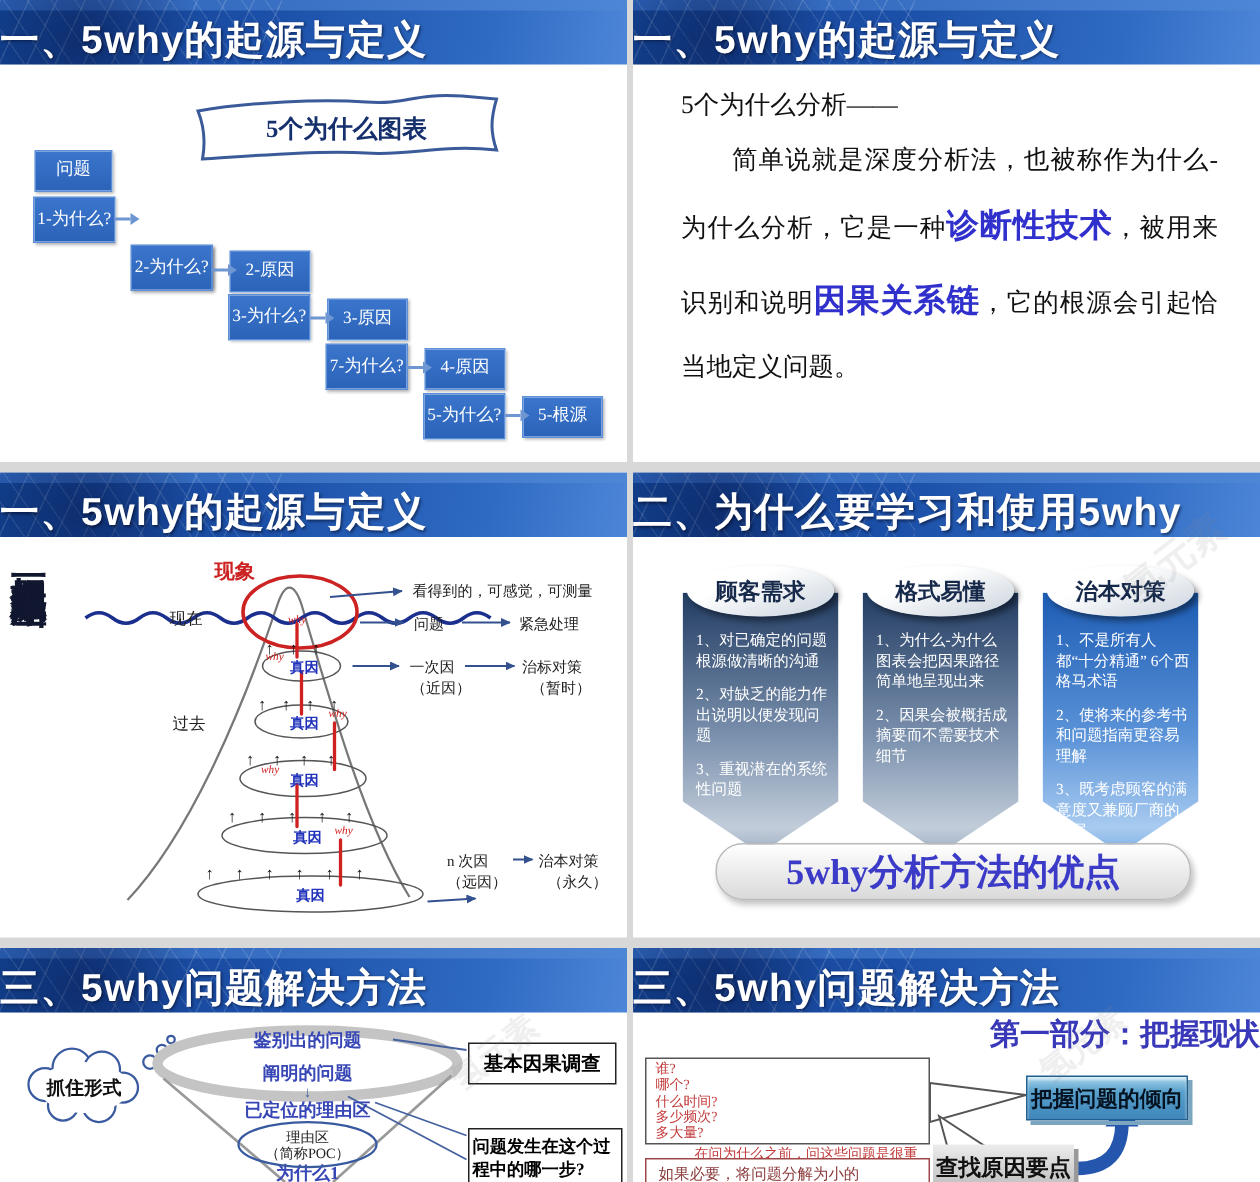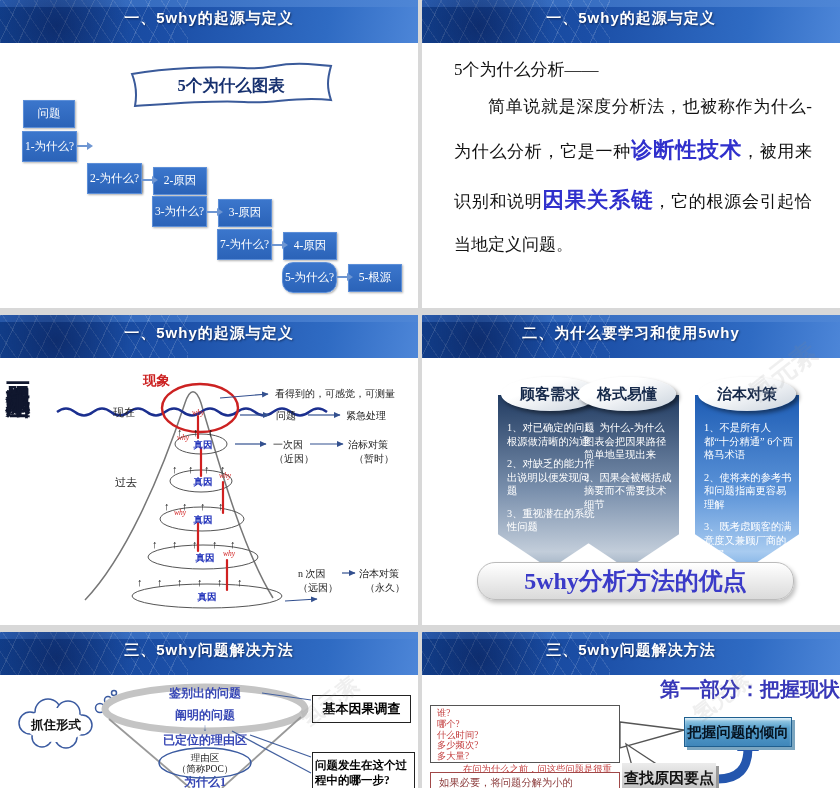--- a/index.html
+++ b/index.html
@@ -10,22 +10,22 @@
   
   .shead{position:absolute;top:0;left:0;right:0;height:43px;
          background:linear-gradient(100deg,#12418f 0%,#1b4ea6 40%,#2f6bc3 78%,#4d86d8 100%);}
   .shead::before{content:"";position:absolute;top:0;left:0;right:0;height:7px;
          background:linear-gradient(90deg,#2a5fb4,#4e86d6);}
   .shead::after{content:"";position:absolute;top:0;left:0;width:45%;height:100%;
          background:
            radial-gradient(circle at 30% 60%, rgba(5,15,60,.45), rgba(5,15,60,0) 55%),
            repeating-linear-gradient(115deg, rgba(255,255,255,.14) 0 1px, transparent 1px 17px),
            repeating-linear-gradient(55deg, rgba(255,255,255,.10) 0 1px, transparent 1px 13px);}
-  .stitle{position:absolute;top:9px;left:0;right:0;z-index:2;text-align:center;color:#fff;
-         font-family:"Liberation Sans","DejaVu Sans",sans-serif;font-weight:bold;font-size:15px;
+  .stitle{position:absolute;top:9px;left:0;right:0;z-index:2;color:#fff;
+         font-family:"Liberation Sans","DejaVu Sans",sans-serif;font-weight:bold;font-size:26px;
          letter-spacing:1px;text-shadow:1px 1px 2px rgba(0,0,20,.5);}
   
   .fbox{position:absolute;background:linear-gradient(180deg,#3b76cc,#2b63b8);
         border:1px solid #5d8fd8;color:#fff;font-size:11.5px;line-height:1.15;
         display:flex;align-items:center;justify-content:center;text-align:center;
         box-shadow:1px 1px 2px rgba(0,0,0,.3);}
   .harrow{position:absolute;height:2px;background:#6e96d2;}
   .harrow::after{content:"";position:absolute;right:-6px;top:-3px;
         border-left:6px solid #6e96d2;border-top:4px solid transparent;border-bottom:4px solid transparent;}
   
@@ -90,21 +90,21 @@
     </svg>
     <div class="fbox" style="left:23px;top:100px;width:50px;height:26px;">问题</div>
     <div class="fbox" style="left:22px;top:131px;width:53px;height:29px;">1-为什么?</div>
     <div class="fbox" style="left:88px;top:133px;width:52px;height:26px;margin-top:31px;">1-原因</div>
     <div class="fbox" style="left:87px;top:163px;width:53px;height:29px;font-family:Liberation Serif, serif;">2-为什么?</div>
     <div class="fbox" style="left:153px;top:167px;width:52px;height:26px;">2-原因</div>
     <div class="fbox" style="left:152px;top:196px;width:53px;height:29px;">3-为什么?</div>
     <div class="fbox" style="left:218px;top:199px;width:52px;height:26px;">3-原因</div>
     <div class="fbox" style="left:217px;top:229px;width:53px;height:29px;">7-为什么?</div>
     <div class="fbox" style="left:283px;top:232px;width:52px;height:26px;">4-原因</div>
-    <div class="fbox" style="left:282px;top:262px;width:53px;height:29px;border-radius:11px;">5-为什么?</div>
+    <div class="fbox" style="left:282px;top:262px;width:53px;height:29px;">5-为什么?</div>
     <div class="fbox" style="left:348px;top:264px;width:52px;height:26px;">5-根源</div>
     <div class="harrow" style="left:76px;top:145px;width:11px;"></div>
     <div class="harrow" style="left:141px;top:179px;width:11px;"></div>
     <div class="harrow" style="left:206px;top:211px;width:11px;"></div>
     <div class="harrow" style="left:271px;top:244px;width:11px;"></div>
     <div class="harrow" style="left:336px;top:276px;width:11px;"></div>
   </div>
 
   <div class="slide">
     <div class="shead"></div>
@@ -212,21 +212,21 @@
         <text x="310" y="233">（永久）</text>
       </g>
     </svg>
   </div>
 
   <div class="slide">
     <div class="shead"></div>
     <div class="stitle">二、为什么要学习和使用5why</div>
     <div class="wm" style="right:18px;top:40px;">氢元素</div>
 
-    <div class="pennant" style="left:33px;margin-left:43px;">
+    <div class="pennant" style="left:33px;">
       <div class="pbody pg1"></div>
       <div class="pellipse">顾客需求</div>
       <div class="pitems">
         <div class="pitem">1、对已确定的问题根源做清晰的沟通</div>
         <div class="pitem">2、对缺乏的能力作出说明以便发现问题</div>
         <div class="pitem">3、重视潜在的系统性问题</div>
       </div>
     </div>
 
     <div class="pennant" style="left:153px;">

